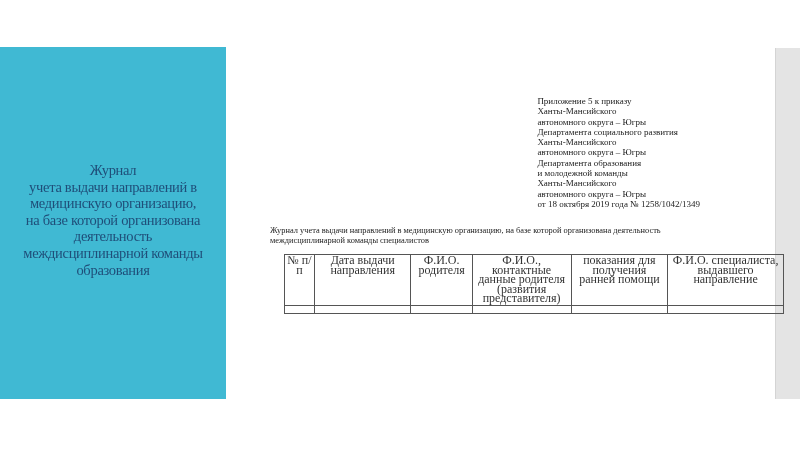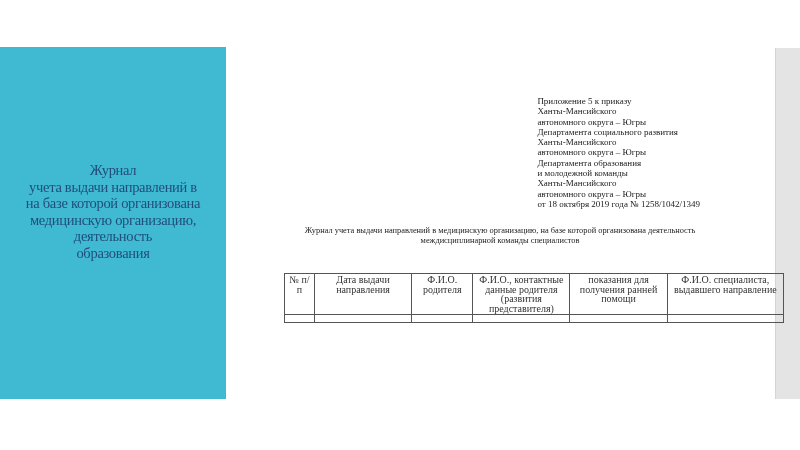--- a/index.html
+++ b/index.html
@@ -28,46 +28,47 @@
       position: absolute; left: 230px; top: 0; width: 545px; height: 450px;
     }
     .appendix {
       position: absolute; right: 75px; top: 96px;
       text-align: left; color: #222;
       font-size: 9px; line-height: 10.3px;
     }
     .appendix span { display: block; white-space: nowrap; }
     .journal-title {
       position: absolute; left: 40px; top: 226px; width: 460px;
-      text-align: center; color: #222;
+      text-align: left; color: #222;
       font-size: 8.4px; line-height: 10px;
     }
     .journal-title span { display: block; white-space: nowrap; }
     table.journal {
       position: absolute; left: 54px; top: 254px; width: 500px;
       border-collapse: collapse; color: #333;
-      font-size: 10px; line-height: 9.6px; margin-top: 19px;
+      font-size: 12px; line-height: 9.6px;
     }
     table.journal th, table.journal td {
       border: 1px solid #555;
       text-align: center; vertical-align: top;
       padding: 1px 2px; font-weight: normal;
     }
     table.journal td { height: 7px; padding: 0; }
   </style>
 </head>
 <body>
 
 <div class="left-panel"></div>
 <div class="left-title">
   <span>Журнал</span>
   <span>учета выдачи направлений в</span>
+  <span>медицинскую организацию,</span>
   <span>на базе которой организована</span>
-  <span>медицинскую организацию,</span>
   <span>деятельность</span>
+  <span>междисциплинарной команды</span>
   <span>образования</span>
 </div>
 
 <div class="right-strip"></div>
 
 <div class="doc">
   <div class="appendix">
     <span>Приложение 5 к приказу</span>
     <span>Ханты-Мансийского</span>
     <span>автономного округа – Югры</span>

